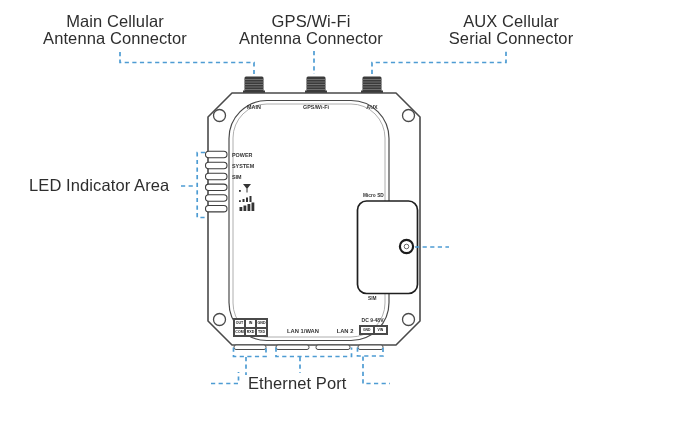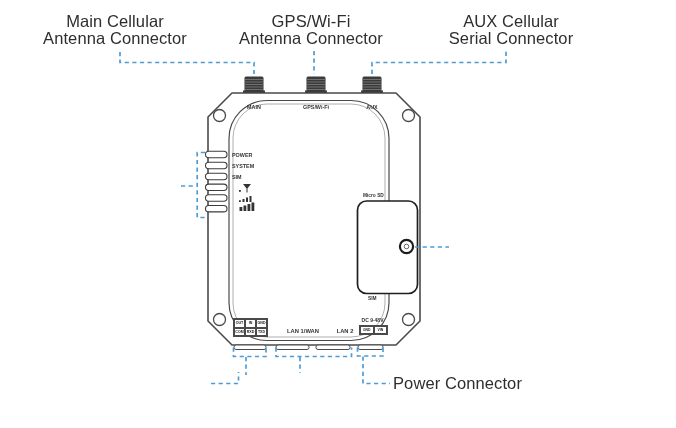--- a/index.html
+++ b/index.html
@@ -152,21 +152,22 @@
       <path d="M363,356.5 V383.5 H390"></path>
     </g>
   </svg>
 
   <div class="callout c-center" style="left:35px;top:13px;width:160px;">Main Cellular
 Antenna  Connector</div>
   <div class="callout c-center" style="left:231px;top:13px;width:160px;">GPS/Wi-Fi
 Antenna Connector</div>
   <div class="callout c-center" style="left:431px;top:13px;width:160px;">AUX Cellular
 Serial Connector</div>
-  <div class="callout" style="left:393px;top:375px;">Power Connector</div>
+  <div class="callout" style="left:29px;top:177px;">LED Indicator Area</div>
+  <div class="callout" style="left:248px;top:375px;">Ethernet Port</div>
 
   <div class="micro ant-lbl" style="left:254px;top:103.5px;">MAIN</div>
   <div class="micro ant-lbl" style="left:316px;top:103.5px;">GPS/Wi-Fi</div>
   <div class="micro ant-lbl" style="left:372px;top:103.5px;">AUX</div>
 
   <div class="micro led-lbl" style="left:232px;top:152px;">POWER</div>
   <div class="micro led-lbl" style="left:232px;top:163px;">SYSTEM</div>
   <div class="micro led-lbl" style="left:232px;top:174px;">SIM</div>
 
   <div class="micro slot-lbl" style="left:363px;top:192.5px;">Micro SD</div>

